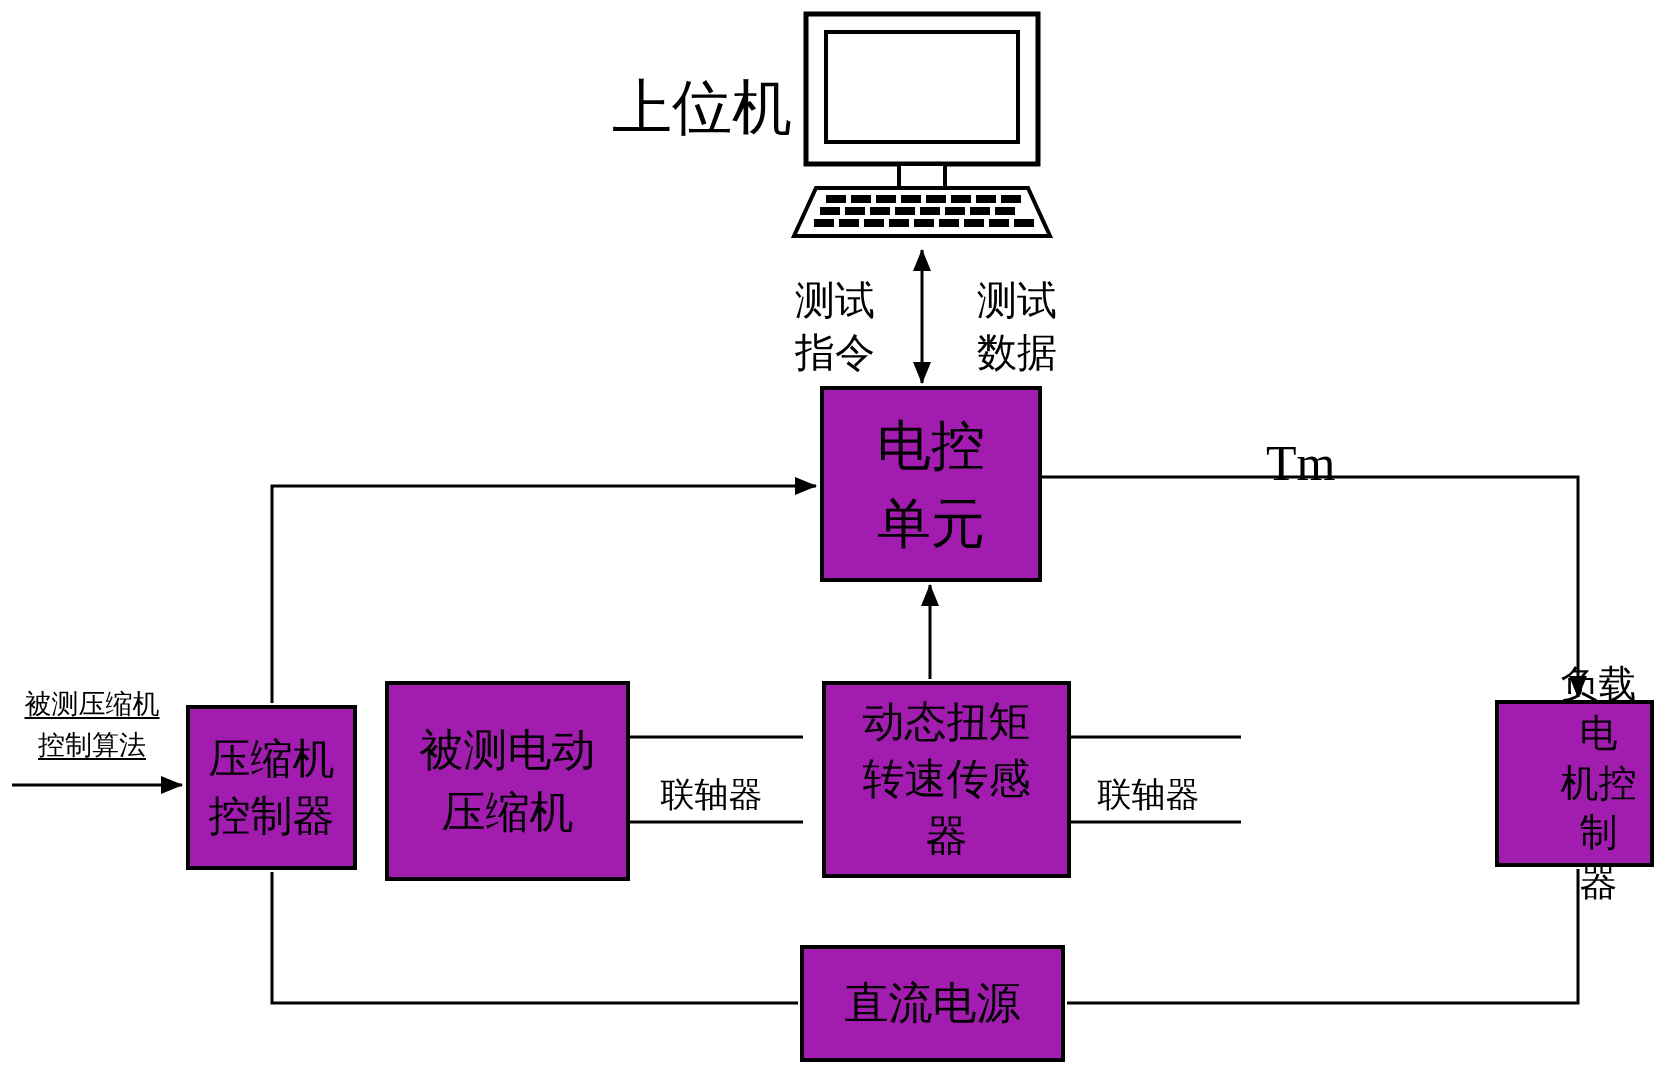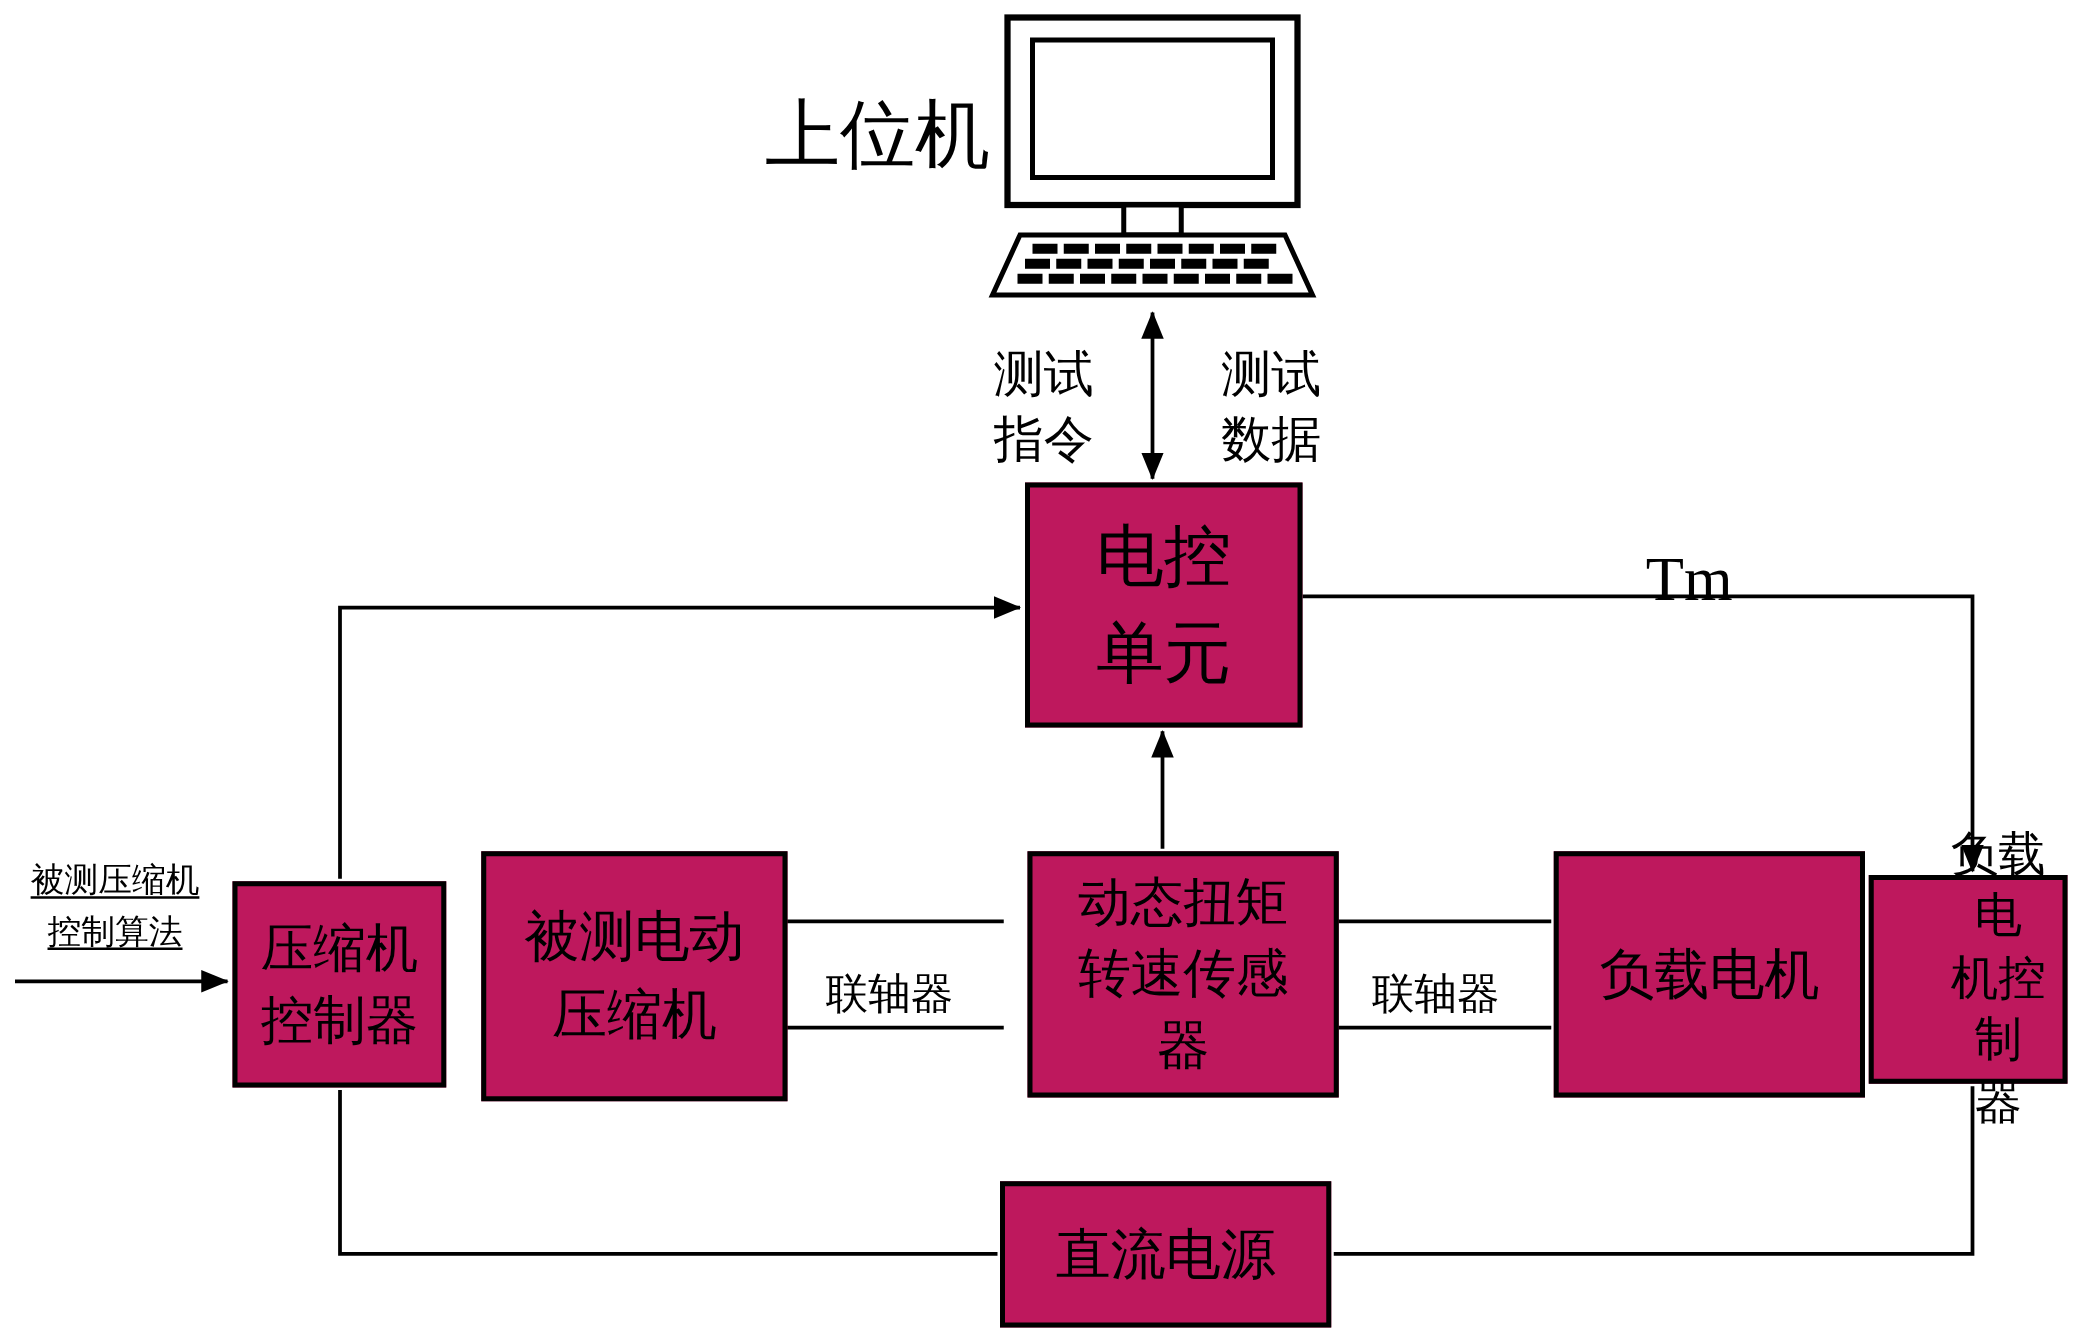--- a/index.html
+++ b/index.html
@@ -16,21 +16,21 @@
     overflow: hidden;
   }
   .layer {
     position: absolute;
     left: 0; top: 0;
   }
   .box {
     position: absolute;
     box-sizing: border-box;
     border: 4px solid #000000;
-    background: #be185d;
+    background: #a21caf;
     display: flex;
     align-items: center;
     justify-content: center;
     text-align: center;
     color: #000000;
   }
   .box span, .lbl span { white-space: pre-line; display: block; }
   .lbl {
     position: absolute;
     color: #000000;
@@ -41,21 +41,21 @@
   .compressor-ctrl    { left: 186px;  top: 705px; width: 171px; height: 165px; font-size: 42px; line-height: 1.35; }
   .tested-compressor  { left: 373px;  top: 681px; width: 245px; height: 200px; font-size: 44px; line-height: 1.4; margin-left: 12px; }
   .torque-sensor      { left: 805px;  top: 681px; width: 249px; height: 197px; font-size: 42px; line-height: 1.35; margin-left: 17px; }
   .load-motor         { left: 1243px; top: 681px; width: 249px; height: 197px; font-size: 44px; }
   .load-motor-ctrl    { left: 1495px; top: 700px; width: 159px; height: 167px; font-size: 38px; line-height: 1.3; padding-left: 48px; }
   .dc-power           { left: 800px;  top: 945px; width: 265px; height: 117px; font-size: 44px; }
   .host-lbl           { left: 560px;  top: 52px;  width: 232px; font-size: 60px; text-align: right; }
   .test-cmd-lbl       { left: 780px;  top: 258px; width: 110px; font-size: 40px; line-height: 1.3; }
   .test-data-lbl      { left: 962px;  top: 258px; width: 110px; font-size: 40px; line-height: 1.3; }
   .tm-lbl             { left: 1266px; top: 418px; width: 120px; font-size: 50px;
-                        font-family: "Liberation Serif", "DejaVu Serif", serif; text-align: right; }
+                        font-family: "Liberation Serif", "DejaVu Serif", serif; text-align: left; }
   .coupling-left-lbl  { left: 620px;  top: 756px; width: 183px; font-size: 34px; }
   .coupling-right-lbl { left: 1056px; top: 756px; width: 185px; font-size: 34px; }
   .input-lbl          { left: 6px;    top: 668px; width: 172px; font-size: 27px; line-height: 1.5;
                         text-decoration: underline; text-underline-offset: 4px; }
 </style>
 </head>
 <body>
 
 <div class="canvas">
 
@@ -125,23 +125,20 @@
   </div>
   <div class="box tested-compressor">
     <span>被测电动
 压缩机</span>
   </div>
   <div class="box torque-sensor">
     <span>动态扭矩
 转速传感
 器</span>
   </div>
-  <div class="box load-motor">
-    <span>负载电机</span>
-  </div>
   <div class="box load-motor-ctrl">
     <span>负载电
 机控制
 器</span>
   </div>
   <div class="box dc-power">
     <span>直流电源</span>
   </div>
 
   <div class="lbl host-lbl">

